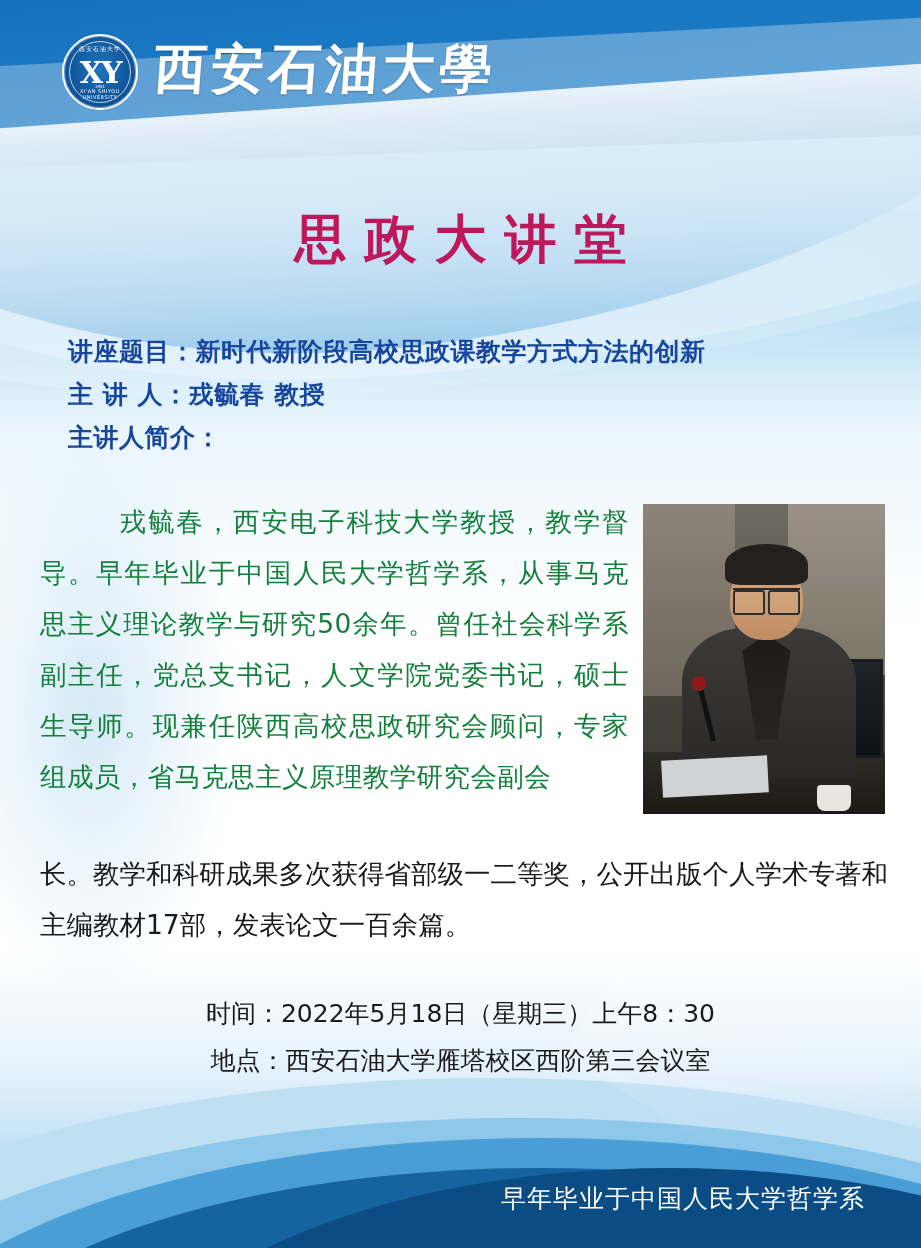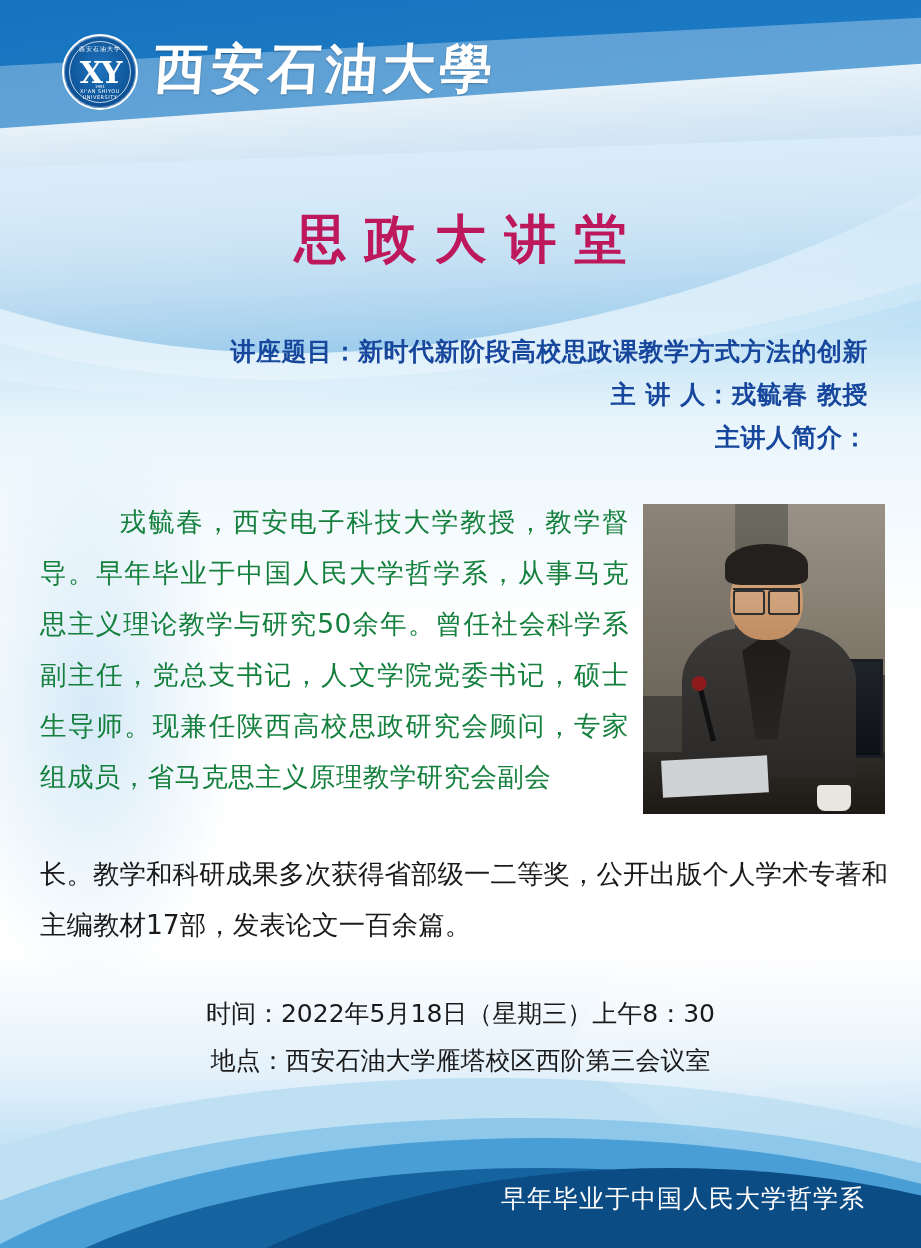--- a/index.html
+++ b/index.html
@@ -186,21 +186,21 @@
   .info-block {
     position: absolute;
     left: 68px; top: 330px;
     width: 800px;
     color: #17479c;
     font-size: 25px;
     font-weight: 700;
     line-height: 43px;
     letter-spacing: 0.5px;
   }
-  .info-line { white-space: nowrap; text-align: right; }
+  .info-line { white-space: nowrap; }
 
   .bio {
     position: absolute;
     left: 40px; top: 496px;
     width: 845px;
     color: #15803d;
     font-size: 26.5px;
     line-height: 51px;
     text-align: justify;
     letter-spacing: 0.4px;

